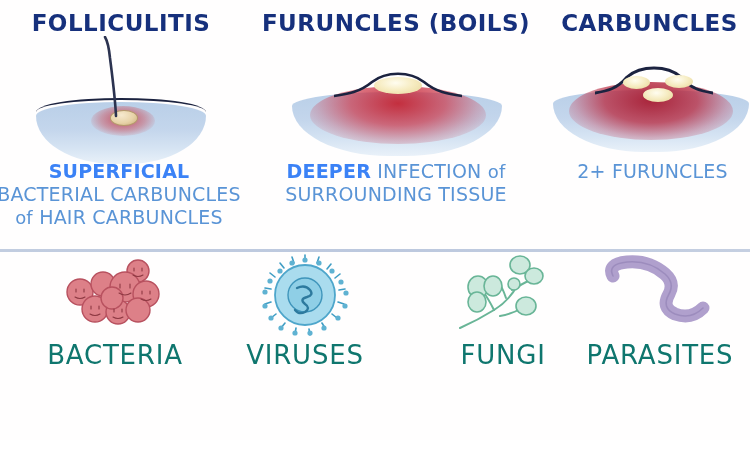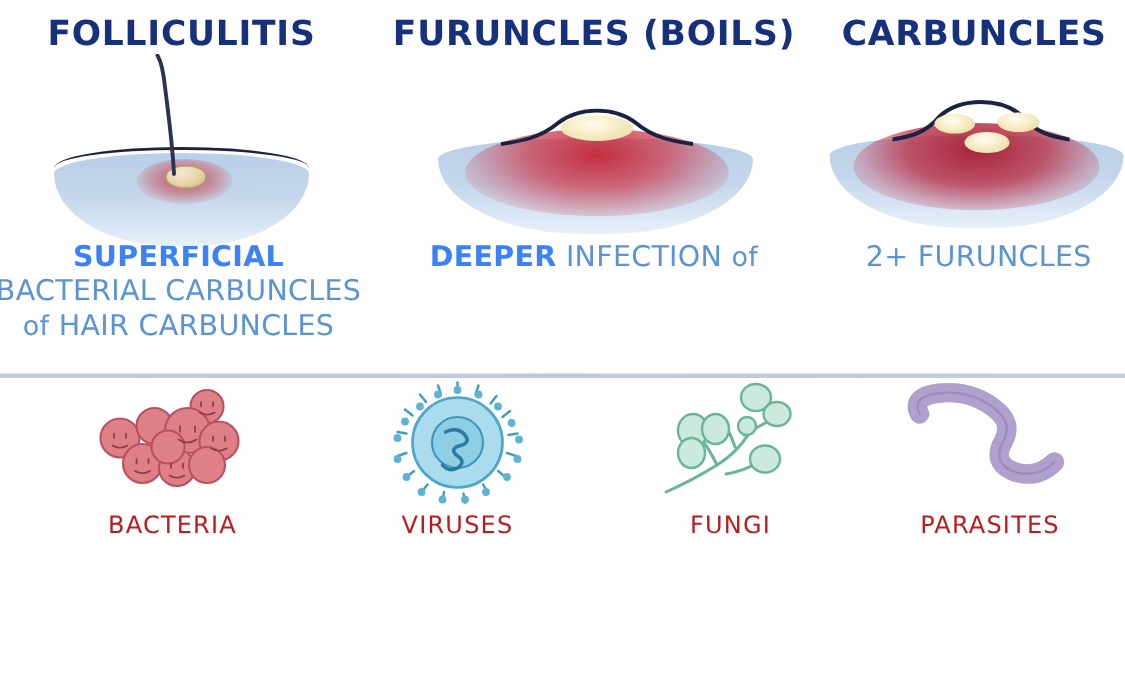--- a/index.html
+++ b/index.html
@@ -173,31 +173,31 @@
     width: 750px; height: 130px;
   }
   .pathogen {
     position: absolute;
     top: 0;
     width: 190px;
     text-align: center;
   }
   .p-bacteria  { left: 20px;  }
   .p-viruses   { left: 210px; }
-  .p-fungi     { left: 392px; }
+  .p-fungi     { left: 408px; }
   .p-parasites { left: 565px; }
 
   .pathogen-art {
     height: 82px;
     position: relative;
   }
   .pathogen-label {
     font-family: "DejaVu Sans", sans-serif;
-    font-size: 16px;
-    color: #b91c1c;
+    font-size: 26px;
+    color: #0f766e;
     letter-spacing: 0.8px;
     margin-top: 4px;
   }
 </style>
 </head>
 <body>
 
 <div id="page">
 
   <div class="top-row">
@@ -236,20 +236,21 @@
         </svg>
         <div class="fu-pus"></div>
       </div>
 
       <div class="caption">
         <div>
           <span class="lead">DEEPER</span>
           <span>INFECTION</span>
           <span class="lc">of</span>
         </div>
+        <div><span>SURROUNDING TISSUE</span></div>
       </div>
     </div>
 
     <div class="panel panel-carbuncles">
       <div class="panel-title shift-left">CARBUNCLES</div>
 
       <div class="art">
         <div class="skin-dome cb-dome"></div>
         <div class="cb-inflam"></div>
         <svg class="cb-bump" viewBox="0 0 118 30">

